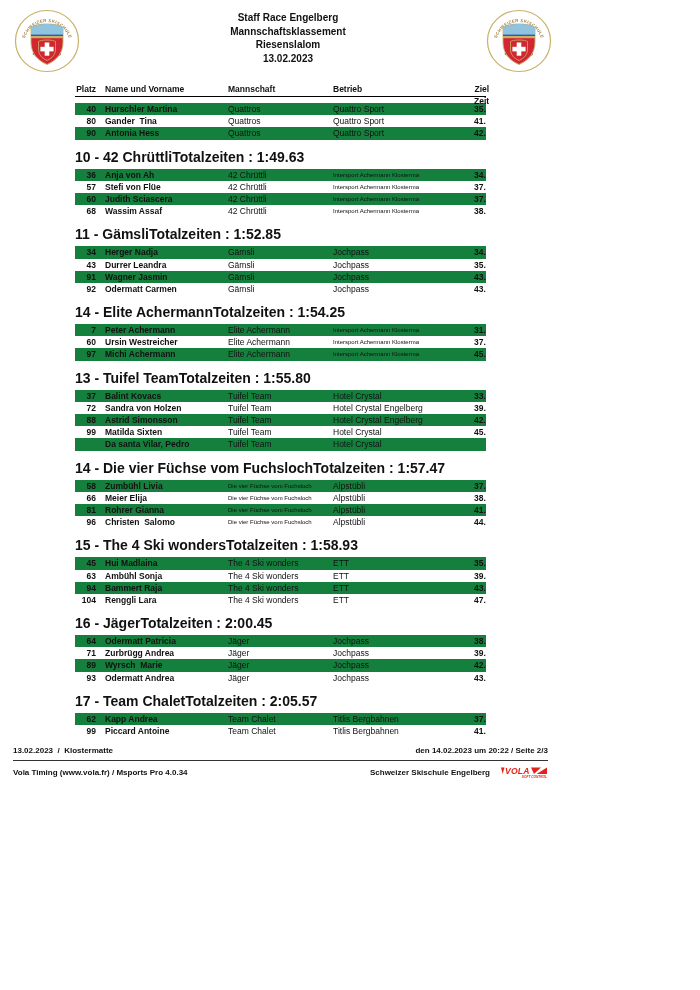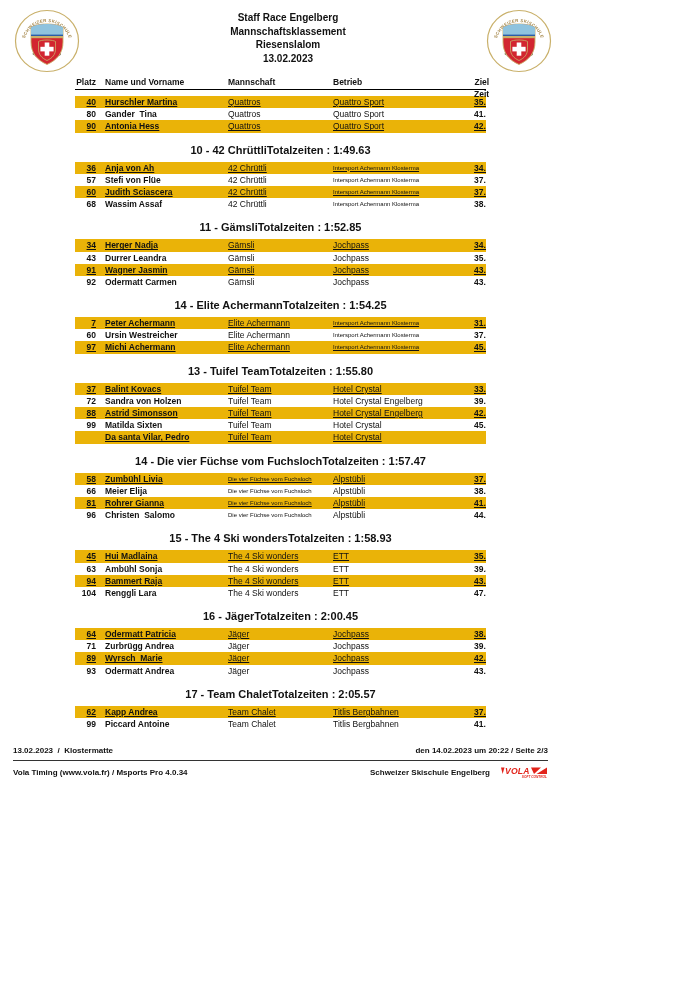--- a/index.html
+++ b/index.html
@@ -9,34 +9,34 @@
   
   .badge{position:absolute;top:9px;width:66px;height:64px;}
   .badge-left{left:14px;}
   .badge-right{left:486px;}
 
   
   .doc-header{position:absolute;top:11px;left:0;width:560px;text-align:center;
               font-weight:bold;font-size:10px;line-height:13.7px;margin-left:8px;}
 
   
-  .table{position:absolute;left:75px;top:76px;width:411px;}
+  .table{position:absolute;left:75px;top:83px;width:411px;}
   .col-header{display:grid;grid-template-columns:30px 123px 105px 141px 1fr;
               font-weight:bold;font-size:8.5px;height:12px;line-height:12px;}
   .col-header .c-bib{text-align:right;padding-right:9px;}
   .col-header .c-time{text-align:right;padding-right:2px;}
   .header-rule{border:none;border-top:1.2px solid #000;margin:1px 0 0 0;}
   #sections{margin-top:6px;}
   .group{margin-top:11px;}
   .group:first-child{margin-top:0;}
-  .group-header{display:flex;justify-content:center;height:12px;line-height:12px;
-                font-weight:bold;font-size:11px;margin-bottom:6px;}
+  .group-header{display:flex;justify-content:flex-start;height:12px;line-height:12px;
+                font-weight:bold;font-size:14px;margin-bottom:6px;}
   .row{display:grid;grid-template-columns:30px 123px 105px 141px 1fr;
        height:12.2px;line-height:12.3px;font-size:8.5px;}
-  .row.shaded{background:#eab308;text-decoration:underline;}
+  .row.shaded{background:#15803d;}
   .cell{overflow:hidden;white-space:pre;}
   .c-bib{text-align:right;padding-right:9px;font-weight:bold;}
   .c-name{font-weight:bold;}
   .c-time{text-align:right;padding-right:7px;font-weight:bold;}
   .cell.small{font-size:6px;}
 
   
   .footer{position:absolute;left:13px;top:746px;width:535px;font-size:8px;font-weight:bold;}
   .footer-row{display:flex;justify-content:space-between;align-items:center;white-space:pre;}
   .footer-rule{border:none;border-top:1px solid #333;margin:5px 0 4px 0;}

